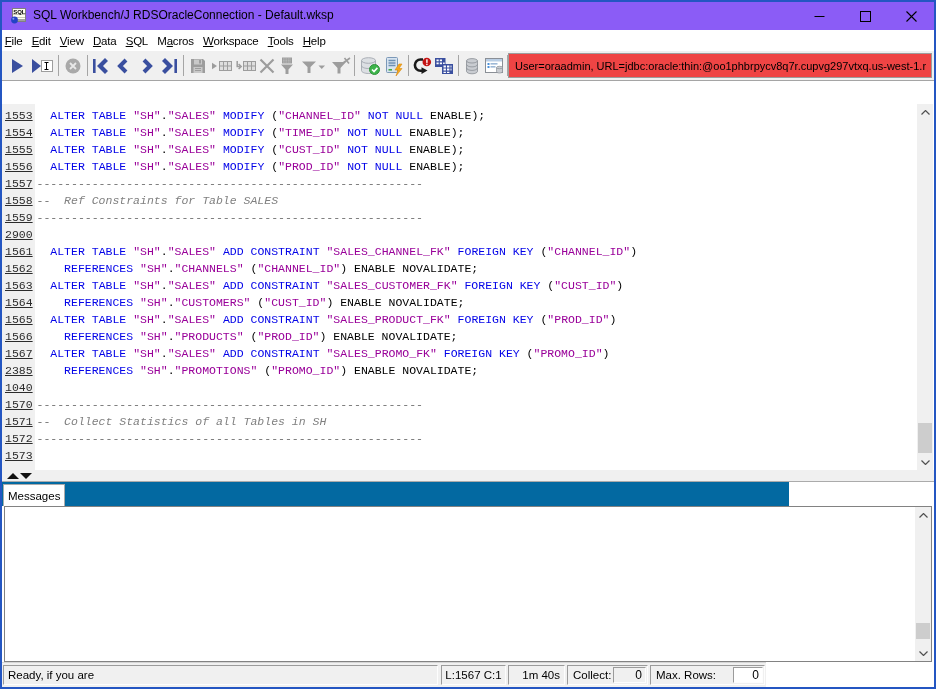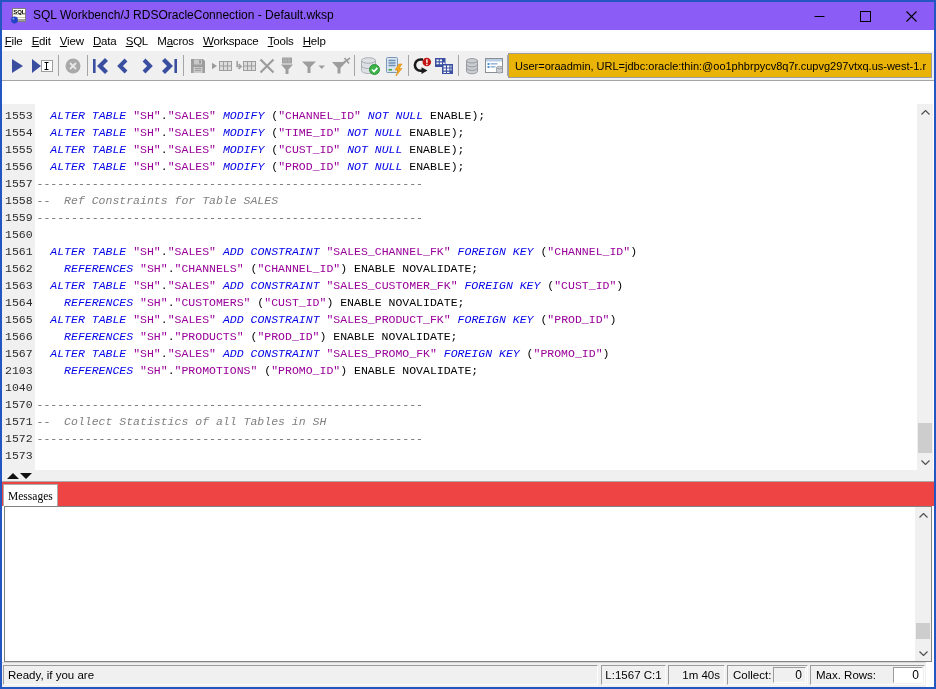--- a/index.html
+++ b/index.html
@@ -17,52 +17,52 @@
   .win-btn { position:absolute; top:0; width:46px; height:28px; display:flex; align-items:center; justify-content:center; }
   #btn-min { right:92px; } #btn-max { right:46px; } #btn-close { right:0; }
   
   #menubar { position:absolute; left:0; top:28px; width:932px; height:21px; background:#fff; display:flex; align-items:center; padding-left:0.5px; }
   .menu-item { font-size:11.5px; letter-spacing:-0.2px; color:#000; padding:4px 4.6px 3px; white-space:nowrap; }
   .menu-item:first-child { margin-left:-2.4px; }
   
   #toolbar { position:absolute; left:0; top:49px; width:932px; height:30px; background:#f0f0f0; border-bottom:1px solid #a5a5a5; }
   .tb-btn { position:absolute; top:3px; height:24px; display:flex; align-items:center; justify-content:center; }
   .tb-sep { position:absolute; top:4px; width:1px; height:21px; background:#a5a5a5; }
-  #conn-panel { position:absolute; left:506px; top:2px; width:424px; height:25px; border:1px solid #9d9d9d; background:#eab308; overflow:hidden; display:flex; align-items:center; }
+  #conn-panel { position:absolute; left:506px; top:2px; width:424px; height:25px; border:1px solid #9d9d9d; background:#ef4444; overflow:hidden; display:flex; align-items:center; }
   #conn-text { font-size:11px; color:#000; white-space:nowrap; padding-left:6px; }
   
   #tabstrip { position:absolute; left:0; top:79px; width:932px; height:23px; background:#f0f0f0; border-bottom:1px solid #d7d7d7; }
   #tab-statement { position:absolute; left:0; top:2px; height:21px; background:#fff; border:1px solid #ababab; border-bottom:none; padding:4px 4px 0 4px; font-size:11.5px; color:#000; }
   
   #editor { position:absolute; left:0; top:102px; width:932px; height:366px; background:#fff; overflow:hidden; }
   #gutter { position:absolute; left:0; top:0; width:33px; height:366px; background:#f0f0f0; }
   #code, #gutter { font-family:"Liberation Mono", monospace; font-size:11.5px; line-height:17px; }
   #code { position:absolute; left:34.5px; top:3px; white-space:pre; color:#000; }
-  #gutter { padding:3px 0 0 3px; color:#2b2b2b; }
-  .tok-k { color:#0303e8;font-style:italic; }
+  #gutter { padding:3px 0 0 3px; color:#2b2b2b;text-decoration:underline; }
+  .tok-k { color:#0303e8; }
   .tok-s { color:#990099; }
   .tok-c { color:#808080; font-style:italic; }
   
   .vscroll { position:absolute; background:#f0f0f0; }
   .vscroll .arr { position:absolute; left:0; width:100%; height:16px; display:flex; align-items:center; justify-content:center; }
   .vscroll .arr.up { top:0; } .vscroll .arr.down { bottom:0; }
   .vscroll .thumb { position:absolute; left:1px; right:1px; background:#cdcdcd; }
   #editor-vscroll { right:1px; top:0; width:16px; height:366px; }
   
   #splitter { position:absolute; left:0; top:468px; width:932px; height:12px; background:#f0f0f0; border-bottom:1px solid #ababab; }
   #splitter svg { position:absolute; left:4px; top:2px; }
   
-  #msgtabs { position:absolute; left:0; top:480px; width:932px; height:24px; background:#ef4444;font-family:Liberation Serif, serif; }
+  #msgtabs { position:absolute; left:0; top:480px; width:787px; height:24px; background:#0369a1; }
   #tab-messages { position:absolute; left:1px; top:2px; height:22px; background:#fff; border:1px solid #ababab; border-bottom:none; padding:5px 4px 0 4px; font-size:11.5px; color:#000; }
   
   #messages { position:absolute; left:2px; top:504px; width:928px; height:156px; background:#fff; border:1px solid #828282; overflow:hidden; }
   #msg-text { position:absolute; left:3px; top:2px; font-family:"Liberation Mono", monospace; font-size:11.7px; line-height:17.3px; white-space:pre; color:#000; }
   #msg-vscroll { right:0; top:0; width:16px; height:154px; }
   
-  #statusbar { position:absolute; left:0; top:660px; width:924px; height:25px; background:#f0f0f0; display:flex; align-items:center; padding:0 1px; border-top:1px solid #d5d5d5; }
+  #statusbar { position:absolute; left:0; top:660px; width:764px; height:25px; background:#f0f0f0; display:flex; align-items:center; padding:0 1px; border-top:1px solid #d5d5d5; }
   .sb-cell { height:20px; flex:0 0 auto; border:1px solid; border-color:#9b9b9b #fdfdfd #fdfdfd #9b9b9b; background:#f0f0f0; font-size:11.5px; color:#000; display:flex; align-items:center; overflow:hidden; white-space:nowrap; }
   #sb-ready { flex:1 1 auto; padding-left:4px; margin-right:3px; }
   #sb-pos { width:65px; justify-content:center; margin-right:2px; }
   #sb-time { width:57px; justify-content:flex-end; padding-right:4px; margin-right:2px; }
   #sb-timeout { width:81px; padding:0 1px 0 5px; margin-right:2px; justify-content:space-between; }
   #sb-maxrows { width:115px; padding:0 1px 0 5px; justify-content:space-between;gap:17px; }
   .sb-cell span:first-child { flex:0 0 auto; }
   .sb-field { height:16px; border:1px solid; border-color:#9b9b9b #fdfdfd #fdfdfd #9b9b9b; font-size:12px; display:flex; align-items:center; justify-content:flex-end; padding-right:3px; }
   #sb-timeout .sb-field { width:33px; background:#f0f0f0; }
   #sb-maxrows .sb-field { width:51px; background:#fff; }
@@ -321,29 +321,29 @@
 
   <div id="editor">
     <div id="gutter">
         <div>1553</div>
         <div>1554</div>
         <div>1555</div>
         <div>1556</div>
         <div>1557</div>
         <div>1558</div>
         <div>1559</div>
-        <div>1560</div>
+        <div>2900</div>
         <div>1561</div>
         <div>1562</div>
         <div>1563</div>
         <div>1564</div>
         <div>1565</div>
         <div>1566</div>
         <div>1567</div>
-        <div>2103</div>
+        <div>2385</div>
         <div>1040</div>
         <div>1570</div>
         <div>1571</div>
         <div>1572</div>
         <div>1573</div>
       </div>
     <div id="code"><div><span class="tok-p">  </span><span class="tok-k">ALTER</span><span class="tok-p"> </span><span class="tok-k">TABLE</span><span class="tok-p"> </span><span class="tok-s">"SH"</span><span class="tok-p">.</span><span class="tok-s">"SALES"</span><span class="tok-p"> </span><span class="tok-k">MODIFY</span><span class="tok-p"> (</span><span class="tok-s">"CHANNEL_ID"</span><span class="tok-p"> </span><span class="tok-k">NOT</span><span class="tok-p"> </span><span class="tok-k">NULL</span><span class="tok-p"> ENABLE);</span></div><div><span class="tok-p">  </span><span class="tok-k">ALTER</span><span class="tok-p"> </span><span class="tok-k">TABLE</span><span class="tok-p"> </span><span class="tok-s">"SH"</span><span class="tok-p">.</span><span class="tok-s">"SALES"</span><span class="tok-p"> </span><span class="tok-k">MODIFY</span><span class="tok-p"> (</span><span class="tok-s">"TIME_ID"</span><span class="tok-p"> </span><span class="tok-k">NOT</span><span class="tok-p"> </span><span class="tok-k">NULL</span><span class="tok-p"> ENABLE);</span></div><div><span class="tok-p">  </span><span class="tok-k">ALTER</span><span class="tok-p"> </span><span class="tok-k">TABLE</span><span class="tok-p"> </span><span class="tok-s">"SH"</span><span class="tok-p">.</span><span class="tok-s">"SALES"</span><span class="tok-p"> </span><span class="tok-k">MODIFY</span><span class="tok-p"> (</span><span class="tok-s">"CUST_ID"</span><span class="tok-p"> </span><span class="tok-k">NOT</span><span class="tok-p"> </span><span class="tok-k">NULL</span><span class="tok-p"> ENABLE);</span></div><div><span class="tok-p">  </span><span class="tok-k">ALTER</span><span class="tok-p"> </span><span class="tok-k">TABLE</span><span class="tok-p"> </span><span class="tok-s">"SH"</span><span class="tok-p">.</span><span class="tok-s">"SALES"</span><span class="tok-p"> </span><span class="tok-k">MODIFY</span><span class="tok-p"> (</span><span class="tok-s">"PROD_ID"</span><span class="tok-p"> </span><span class="tok-k">NOT</span><span class="tok-p"> </span><span class="tok-k">NULL</span><span class="tok-p"> ENABLE);</span></div><div><span class="tok-c">--------------------------------------------------------</span></div><div><span class="tok-c">--  Ref Constraints for Table SALES</span></div><div><span class="tok-c">--------------------------------------------------------</span></div><div>&nbsp;</div><div><span class="tok-p">  </span><span class="tok-k">ALTER</span><span class="tok-p"> </span><span class="tok-k">TABLE</span><span class="tok-p"> </span><span class="tok-s">"SH"</span><span class="tok-p">.</span><span class="tok-s">"SALES"</span><span class="tok-p"> </span><span class="tok-k">ADD</span><span class="tok-p"> </span><span class="tok-k">CONSTRAINT</span><span class="tok-p"> </span><span class="tok-s">"SALES_CHANNEL_FK"</span><span class="tok-p"> </span><span class="tok-k">FOREIGN</span><span class="tok-p"> </span><span class="tok-k">KEY</span><span class="tok-p"> (</span><span class="tok-s">"CHANNEL_ID"</span><span class="tok-p">)</span></div><div><span class="tok-p">    </span><span class="tok-k">REFERENCES</span><span class="tok-p"> </span><span class="tok-s">"SH"</span><span class="tok-p">.</span><span class="tok-s">"CHANNELS"</span><span class="tok-p"> (</span><span class="tok-s">"CHANNEL_ID"</span><span class="tok-p">) ENABLE NOVALIDATE;</span></div><div><span class="tok-p">  </span><span class="tok-k">ALTER</span><span class="tok-p"> </span><span class="tok-k">TABLE</span><span class="tok-p"> </span><span class="tok-s">"SH"</span><span class="tok-p">.</span><span class="tok-s">"SALES"</span><span class="tok-p"> </span><span class="tok-k">ADD</span><span class="tok-p"> </span><span class="tok-k">CONSTRAINT</span><span class="tok-p"> </span><span class="tok-s">"SALES_CUSTOMER_FK"</span><span class="tok-p"> </span><span class="tok-k">FOREIGN</span><span class="tok-p"> </span><span class="tok-k">KEY</span><span class="tok-p"> (</span><span class="tok-s">"CUST_ID"</span><span class="tok-p">)</span></div><div><span class="tok-p">    </span><span class="tok-k">REFERENCES</span><span class="tok-p"> </span><span class="tok-s">"SH"</span><span class="tok-p">.</span><span class="tok-s">"CUSTOMERS"</span><span class="tok-p"> (</span><span class="tok-s">"CUST_ID"</span><span class="tok-p">) ENABLE NOVALIDATE;</span></div><div><span class="tok-p">  </span><span class="tok-k">ALTER</span><span class="tok-p"> </span><span class="tok-k">TABLE</span><span class="tok-p"> </span><span class="tok-s">"SH"</span><span class="tok-p">.</span><span class="tok-s">"SALES"</span><span class="tok-p"> </span><span class="tok-k">ADD</span><span class="tok-p"> </span><span class="tok-k">CONSTRAINT</span><span class="tok-p"> </span><span class="tok-s">"SALES_PRODUCT_FK"</span><span class="tok-p"> </span><span class="tok-k">FOREIGN</span><span class="tok-p"> </span><span class="tok-k">KEY</span><span class="tok-p"> (</span><span class="tok-s">"PROD_ID"</span><span class="tok-p">)</span></div><div><span class="tok-p">    </span><span class="tok-k">REFERENCES</span><span class="tok-p"> </span><span class="tok-s">"SH"</span><span class="tok-p">.</span><span class="tok-s">"PRODUCTS"</span><span class="tok-p"> (</span><span class="tok-s">"PROD_ID"</span><span class="tok-p">) ENABLE NOVALIDATE;</span></div><div><span class="tok-p">  </span><span class="tok-k">ALTER</span><span class="tok-p"> </span><span class="tok-k">TABLE</span><span class="tok-p"> </span><span class="tok-s">"SH"</span><span class="tok-p">.</span><span class="tok-s">"SALES"</span><span class="tok-p"> </span><span class="tok-k">ADD</span><span class="tok-p"> </span><span class="tok-k">CONSTRAINT</span><span class="tok-p"> </span><span class="tok-s">"SALES_PROMO_FK"</span><span class="tok-p"> </span><span class="tok-k">FOREIGN</span><span class="tok-p"> </span><span class="tok-k">KEY</span><span class="tok-p"> (</span><span class="tok-s">"PROMO_ID"</span><span class="tok-p">)</span></div><div><span class="tok-p">    </span><span class="tok-k">REFERENCES</span><span class="tok-p"> </span><span class="tok-s">"SH"</span><span class="tok-p">.</span><span class="tok-s">"PROMOTIONS"</span><span class="tok-p"> (</span><span class="tok-s">"PROMO_ID"</span><span class="tok-p">) ENABLE NOVALIDATE;</span></div><div>&nbsp;</div><div><span class="tok-c">--------------------------------------------------------</span></div><div><span class="tok-c">--  Collect Statistics of all Tables in SH</span></div><div><span class="tok-c">--------------------------------------------------------</span></div><div>&nbsp;</div></div>
     <div class="vscroll" id="editor-vscroll">
       <div class="arr up">
         <svg width="9" height="5" viewBox="0 0 9 5">

